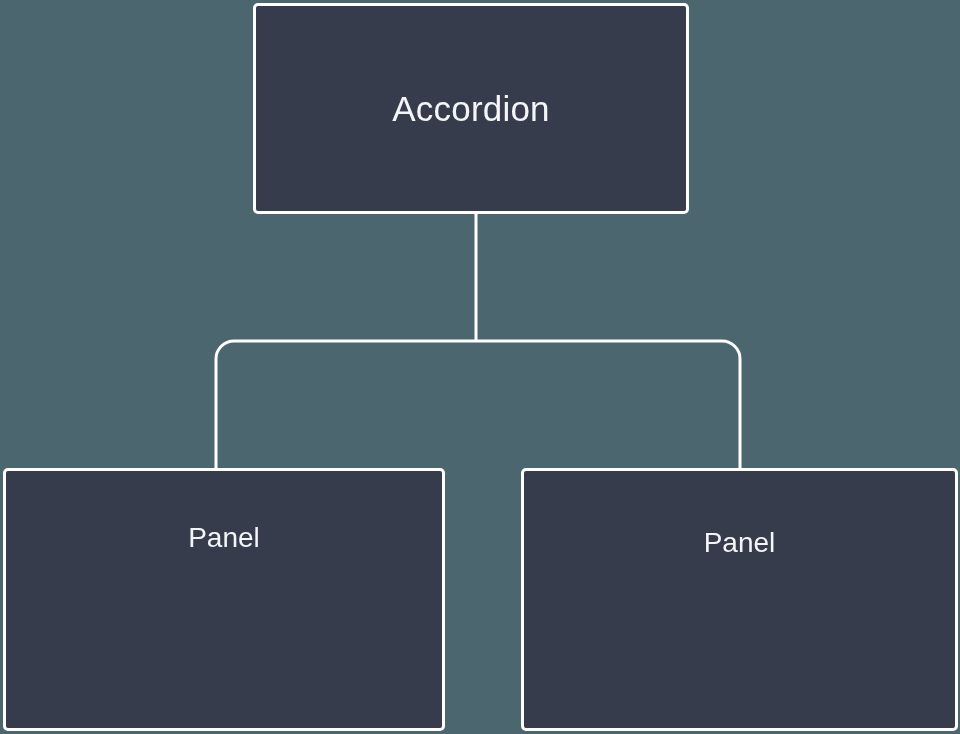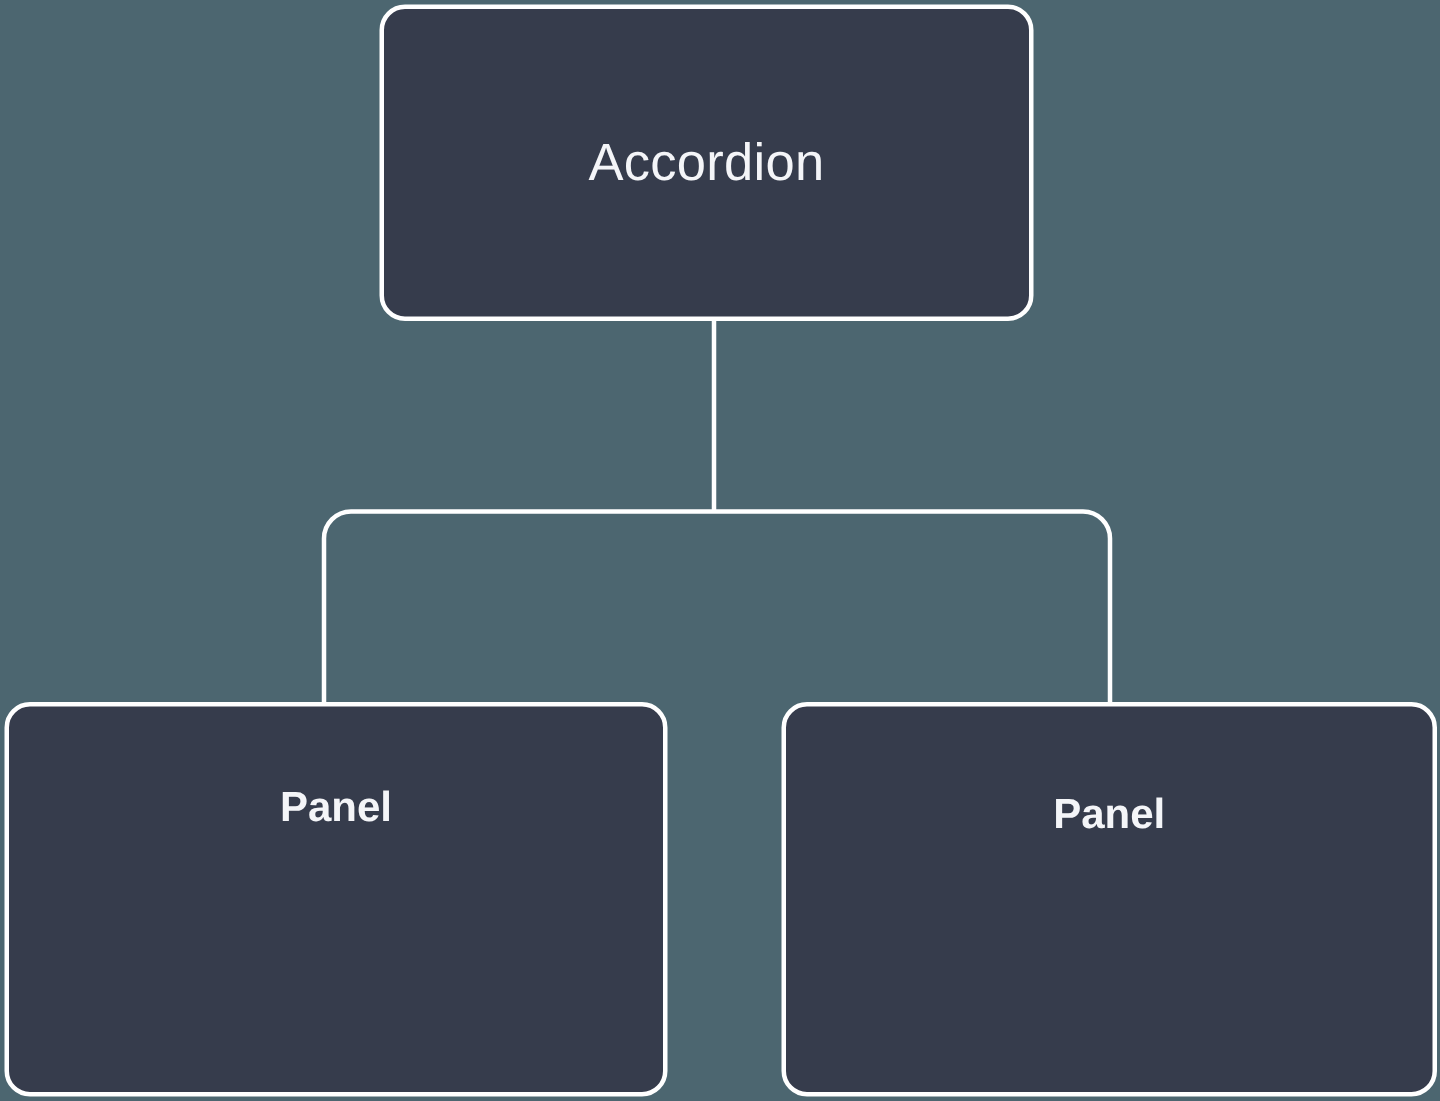--- a/index.html
+++ b/index.html
@@ -31,21 +31,21 @@
     width: 960px;
     height: 734px;
     pointer-events: none;
   }
 
   
   .node {
     position: absolute;
     background: #363c4c;
     border: 3px solid #ffffff;
-    border-radius: 17px;
+    border-radius: 5px;
     box-sizing: border-box;
   }
 
   #node-accordion {
     left: 253px;
     top: 3px;
     width: 436px;
     height: 211px;
     display: flex;
     align-items: center;
@@ -75,21 +75,21 @@
     height: 263px;
   }
 
   .panel-title {
     position: absolute;
     left: 0;
     width: 100%;
     text-align: center;
     color: #f4f5f8;
     font-size: 28px;
-    font-weight: 700;
+    font-weight: 400;
     line-height: 1;
     white-space: nowrap;
   }
 
   #node-panel-left .panel-title { top: 53px; }
   #node-panel-right .panel-title { top: 58px; }
 </style>
 </head>
 <body>
 

